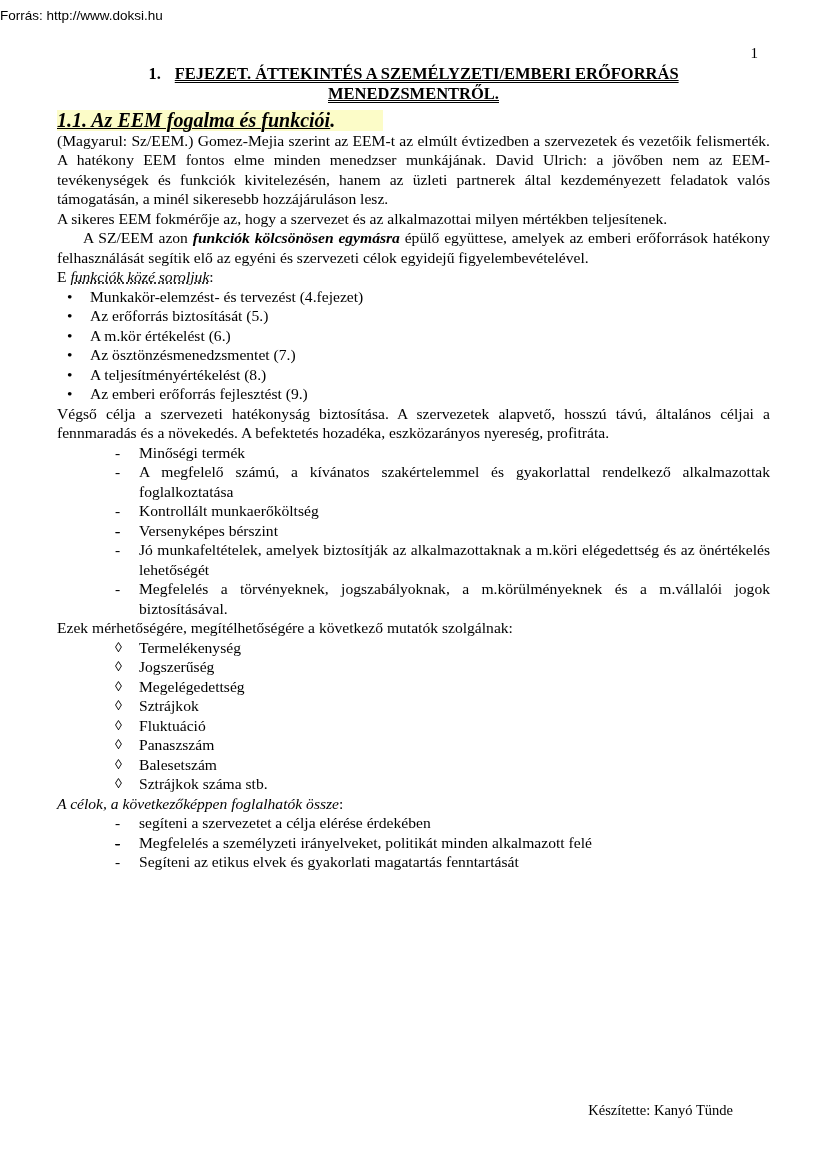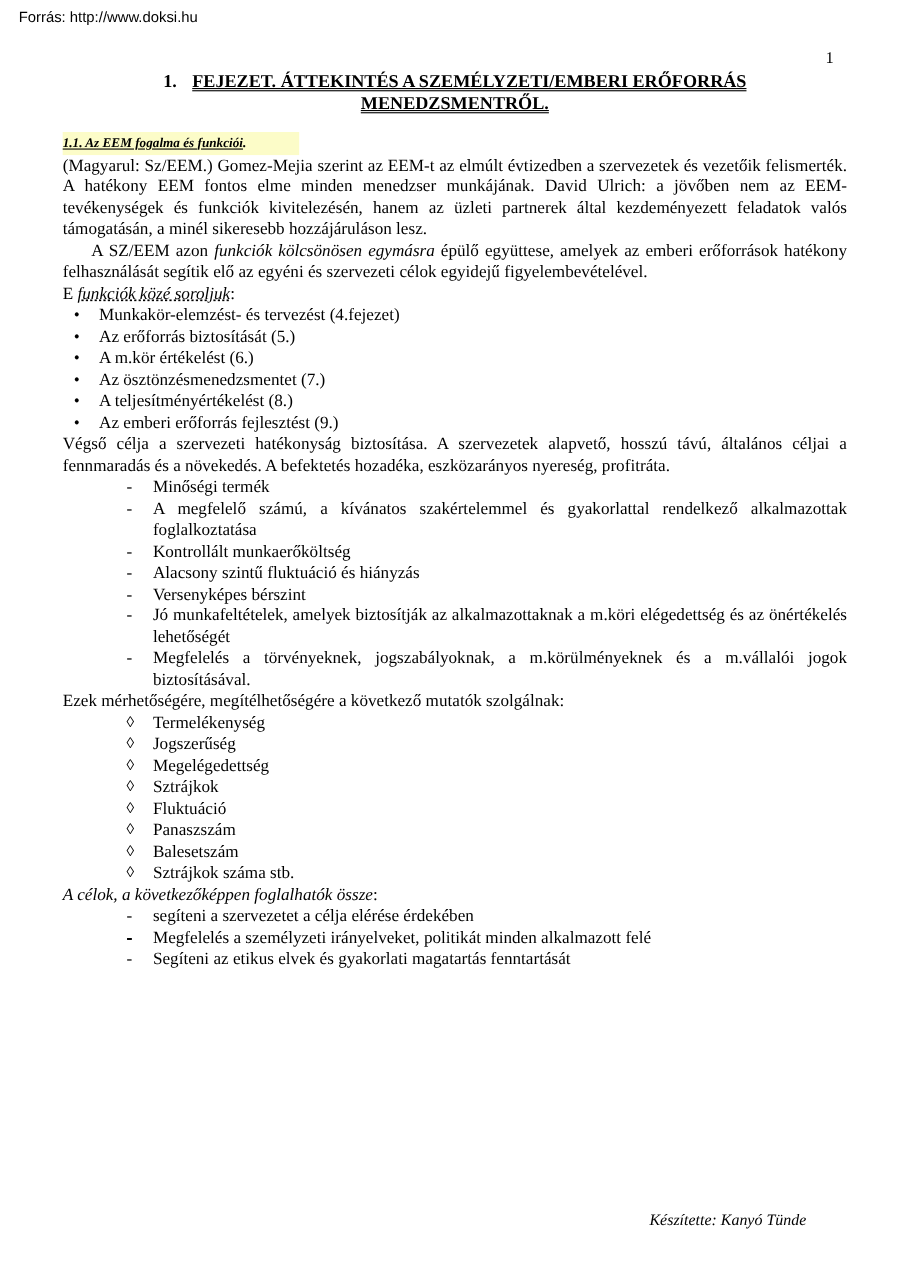--- a/index.html
+++ b/index.html
@@ -8,21 +8,21 @@
     width: 827px;
     height: 1170px;
     background: #ffffff;
     color: #000000;
     font-family: "Liberation Serif", serif;
     overflow: hidden;
   }
   .source-note {
     position: absolute;
     top: 8px;
-    left: 17px;
+    left: 0;
     font-family: "Liberation Sans", sans-serif;
     font-size: 13.5px;
     color: #000;
   }
   .content {
     position: absolute;
     top: 26px;
     left: 57px;
     width: 713px;
     font-size: 15.6px;
@@ -32,65 +32,64 @@
     text-align: right;
     padding-right: 12px;
     margin-top: 18px;
     font-size: 15px;
   }
   .doc-title {
     text-align: center;
     font-weight: bold;
     font-size: 16.5px;
     line-height: 20px;
-    margin-bottom: 16px;
+    margin-bottom: 6px;
   }
   .doc-title .t-num { margin-right: 14px; }
   .doc-title .t-underline {
     text-decoration: underline;
     text-decoration-style: double;
     text-decoration-thickness: 1px;
   }
   p.body-par { margin: 0; text-align: justify; }
   .indent-small { text-indent: 26px; }
   .indent-tab   { text-indent: 58px; }
   .section-heading {
     font-weight: bold;
     font-style: italic;
-    font-size: 12px;
+    font-size: 20px;
     line-height: 21px;
     margin: 0;
   }
   .hl {
     background: #FCFCC8;
     display: inline-block;
     padding-right: 48px;
   }
   .section-heading u { text-decoration: underline; text-decoration-thickness: 1px; }
   .em-dotted {
     font-style: italic;
     text-decoration: underline;
     text-decoration-style: dotted;
   }
-  .em-boldital { font-weight: normal; font-style: italic; }
+  .em-boldital { font-weight: bold; font-style: italic; }
   .em-ital { font-style: italic; }
   .list { margin: 0; }
   .li { position: relative; text-align: justify; }
   .li .marker { position: absolute; font-style: normal; }
   .li-bullet  { padding-left: 33px; }
   .li-bullet .marker { left: 10px; }
   .li-dash    { padding-left: 82px; }
   .li-dash .marker { left: 58px; }
   .li-diamond { padding-left: 82px; }
   .li-diamond .marker { left: 58px; font-size: 14px; }
   .credit-note {
     position: absolute;
     top: 1102px;
     right: 94px;
-    font-style: italic;
     font-size: 14.5px;
     text-align: center;
   }
 </style>
 </head>
 <body>
 
 <div class="sheet">
 
   <div class="source-note">Forrás: http://www.doksi.hu</div>
@@ -102,20 +101,21 @@
     <div class="doc-title">
       <span class="t-num">1.</span><span class="t-underline">FEJEZET. ÁTTEKINTÉS A SZEMÉLYZETI/EMBERI ERŐFORRÁS</span><br>
       <span class="t-underline">MENEDZSMENTRŐL.</span>
     </div>
 
 
     <h3 class="section-heading"><span class="hl"><u>1.1. Az EEM fogalma és funkciói</u><span>.</span></span></h3>
 
     <p class="body-par">(Magyarul: Sz/EEM.)  Gomez-Mejia szerint az EEM-t az elmúlt évtizedben a szervezetek és vezetőik felismerték. A hatékony EEM fontos elme minden menedzser munkájának. David Ulrich: a jövőben nem az EEM-tevékenységek és funkciók kivitelezésén, hanem az üzleti partnerek által kezdeményezett feladatok valós támogatásán, a minél sikeresebb hozzájáruláson lesz.</p>
 
+    <p class="body-par">A sikeres EEM fokmérője az, hogy a szervezet és az alkalmazottai milyen mértékben teljesítenek.</p>
 
     <p class="body-par indent-small"><span>A SZ/EEM azon </span><span class="em-boldital">funkciók kölcsönösen egymásra</span><span> épülő együttese, amelyek az emberi erőforrások hatékony felhasználását segítik elő az egyéni és szervezeti célok egyidejű figyelembevételével.</span></p>
 
     <p class="body-par"><span>E </span><span class="em-dotted">funkciók közé soroljuk</span><span>:</span></p>
 
     <div class="list">
       <div class="li li-bullet"><span class="marker">•</span><span>Munkakör-elemzést- és tervezést (4.fejezet)</span></div>
       <div class="li li-bullet"><span class="marker">•</span><span>Az erőforrás biztosítását (5.)</span></div>
       <div class="li li-bullet"><span class="marker">•</span><span>A m.kör értékelést (6.)</span></div>
       <div class="li li-bullet"><span class="marker">•</span><span>Az ösztönzésmenedzsmentet (7.)</span></div>
@@ -124,21 +124,21 @@
     </div>
 
 
     <p class="body-par">Végső célja a szervezeti hatékonyság biztosítása. A szervezetek alapvető, hosszú távú, általános céljai a fennmaradás és a növekedés. A befektetés hozadéka, eszközarányos nyereség, profitráta.</p>
 
 
     <div class="list">
       <div class="li li-dash"><span class="marker">-</span><span>Minőségi termék</span></div>
       <div class="li li-dash"><span class="marker">-</span><span>A megfelelő számú, a kívánatos szakértelemmel és gyakorlattal rendelkező alkalmazottak foglalkoztatása</span></div>
       <div class="li li-dash"><span class="marker">-</span><span>Kontrollált munkaerőköltség</span></div>
-      <div class="li li-dash"><span class="marker">-</span><span>Alacsony szintű fluktuáció és hiányzás</span></div>
+      <div class="li li-dash"><span class="marker">-</span></div>
       <div class="li li-dash"><span class="marker">-</span><span>Versenyképes bérszint</span></div>
       <div class="li li-dash"><span class="marker">-</span><span>Jó munkafeltételek, amelyek biztosítják az alkalmazottaknak a m.köri elégedettség és az önértékelés lehetőségét</span></div>
       <div class="li li-dash"><span class="marker">-</span><span>Megfelelés a törvényeknek, jogszabályoknak, a m.körülményeknek és a m.vállalói jogok biztosításával.</span></div>
     </div>
 
     <p class="body-par">Ezek mérhetőségére, megítélhetőségére a következő mutatók szolgálnak:</p>
 
     <div class="list">
       <div class="li li-diamond"><span class="marker">◊</span><span>Termelékenység</span></div>
       <div class="li li-diamond"><span class="marker">◊</span><span>Jogszerűség</span></div>

